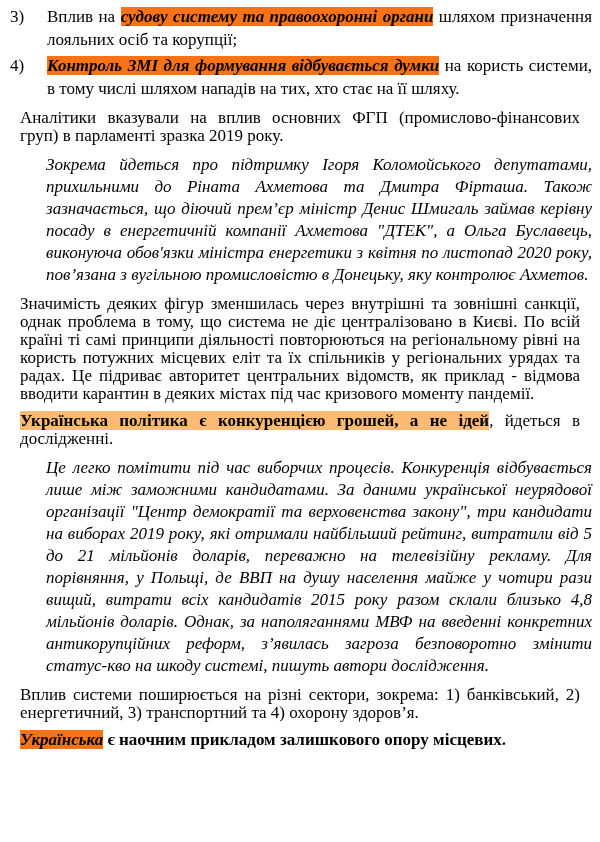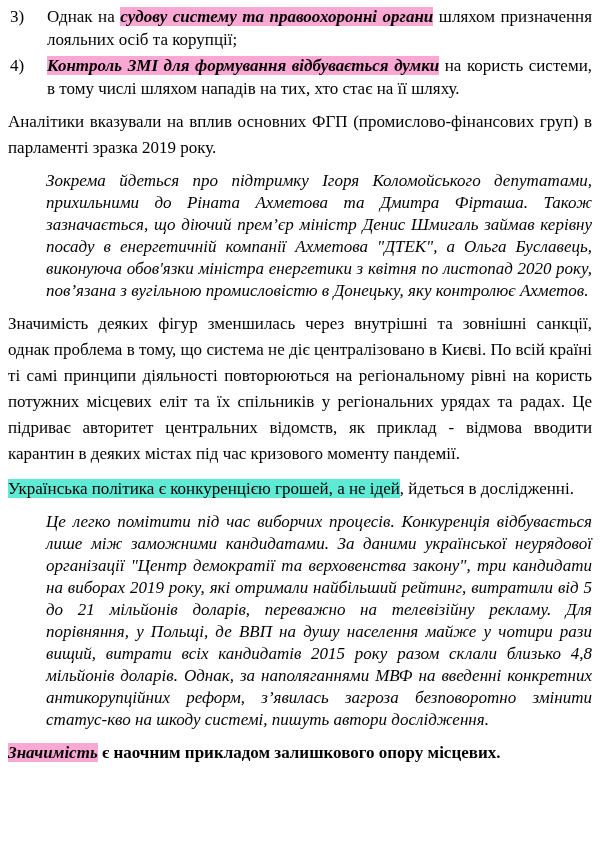--- a/index.html
+++ b/index.html
@@ -27,66 +27,67 @@
     width: 37px;
     padding-left: 2px;
     line-height: 23px;
   }
   .list-body {
     flex: 1;
     text-align: justify;
     line-height: 23px;
   }
   p.body-para {
-    margin: 9px 0;
+    margin: 9px 12px;
     text-align: justify;
-    line-height: 26px;
+    line-height: 18px;
   }
   .quote {
     margin: 9px 0 9px 38px;
     font-style: italic;
     text-align: justify;
     line-height: 22px;
     font-family: Liberation Serif, serif;
   }
   .hl-cyan {
-    background: #f9a8d4;
+    background: #f97316;
     font-weight: bold;
     font-style: italic;
   }
   .hl-magenta {
-    background: #5eead4;
-    font-weight: normal;
+    background: #fdba74;
+    font-weight: bold;
     font-style: normal;
   }
   .final-para {
     font-weight: bold;
   }
 </style>
 </head>
 <body>
 
 <div class="page">
 
   <div class="list-item">
     <span class="list-num">3)</span>
-    <span class="list-body"><span>Однак на </span><span class="hl-cyan">судову систему та правоохоронні органи</span><span> шляхом призначення лояльних осіб та корупції;</span></span>
+    <span class="list-body"><span>Вплив на </span><span class="hl-cyan">судову систему та правоохоронні органи</span><span> шляхом призначення лояльних осіб та корупції;</span></span>
   </div>
 
   <div class="list-item">
     <span class="list-num">4)</span>
     <span class="list-body"><span></span><span class="hl-cyan">Контроль ЗМІ для формування відбувається думки</span><span> на користь системи, в тому числі шляхом нападів на тих, хто стає на її шляху.</span></span>
   </div>
 
   <p class="body-para">Аналітики вказували на вплив основних ФГП (промислово-фінансових груп) в парламенті зразка 2019 року.</p>
 
   <div class="quote">Зокрема йдеться про підтримку Ігоря Коломойського депутатами, прихильними до Ріната Ахметова та Дмитра Фірташа. Також зазначається, що діючий прем’єр міністр Денис Шмигаль займав керівну посаду в енергетичній компанії Ахметова "ДТЕК", а Ольга Буславець, виконуюча обов'язки міністра енергетики з квітня по листопад 2020 року, пов’язана з вугільною промисловістю в Донецьку, яку контролює Ахметов.</div>
 
   <p class="body-para">Значимість деяких фігур зменшилась через внутрішні та зовнішні санкції, однак проблема в тому, що система не діє централізовано в Києві. По всій країні ті самі принципи діяльності повторюються на регіональному рівні на користь потужних місцевих еліт та їх спільників у регіональних урядах та радах. Це підриває авторитет центральних відомств, як приклад - відмова вводити карантин в деяких містах під час кризового моменту пандемії.</p>
 
   <p class="body-para"><span class="hl-magenta">Українська політика є конкуренцією грошей, а не ідей</span><span>, йдеться в дослідженні.</span></p>
 
   <div class="quote">Це легко помітити під час виборчих процесів. Конкуренція відбувається лише між заможними кандидатами. За даними української неурядової організації "Центр демократії та верховенства закону", три кандидати на виборах 2019 року, які отримали найбільший рейтинг, витратили від 5 до 21 мільйонів доларів, переважно на телевізійну рекламу. Для порівняння, у Польщі, де ВВП на душу населення майже у чотири рази вищий, витрати всіх кандидатів 2015 року разом склали близько 4,8 мільйонів доларів. Однак, за наполяганнями МВФ на введенні конкретних антикорупційних реформ, з’явилась загроза безповоротно змінити статус-кво на шкоду системі, пишуть автори дослідження.</div>
 
+  <p class="body-para">Вплив системи поширюється на різні сектори, зокрема: 1) банківський, 2) енергетичний, 3) транспортний та 4) охорону здоров’я.</p>
 
-  <p class="body-para final-para"><span class="hl-cyan">Значимість</span><span> є наочним прикладом залишкового опору місцевих.</span></p>
+  <p class="body-para final-para"><span class="hl-cyan">Українська</span><span> є наочним прикладом залишкового опору місцевих.</span></p>
 
 </div>
 
 </body></html>

